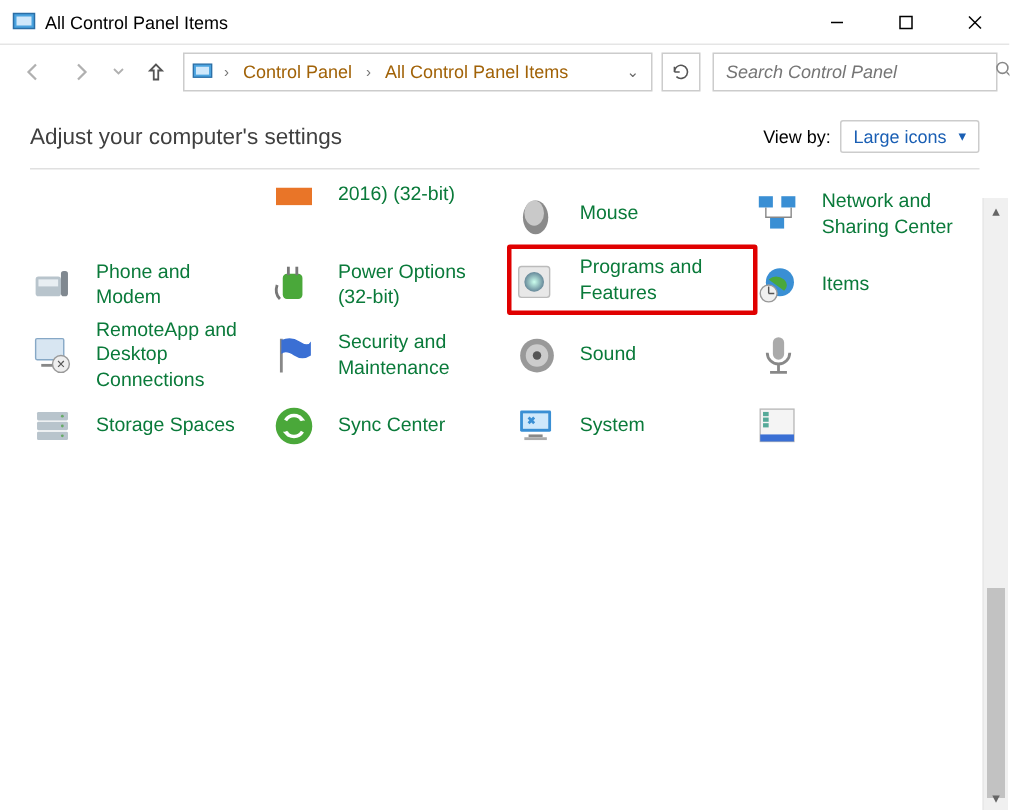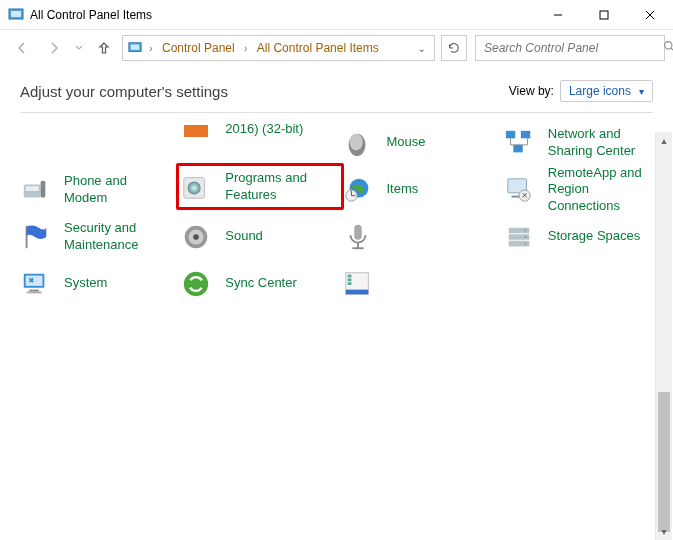--- a/index.html
+++ b/index.html
@@ -310,20 +310,31 @@
       <div class="cp-item">
         <span class="cp-icon">
           <svg width="30" height="30" viewBox="0 0 32 32">
               <rect x="4" y="10" width="18" height="14" rx="2" fill="#b8c4cc"></rect>
               <rect x="6" y="12" width="14" height="5" fill="#e8eef2"></rect>
               <rect x="22" y="6" width="5" height="18" rx="2" fill="#808890"></rect>
             </svg>
         </span>
         <span class="cp-label">Phone and Modem</span>
       </div>
+      <div class="cp-item">
+        <span class="cp-icon">
+          <svg width="30" height="30" viewBox="0 0 32 32">
+              <rect x="8" y="8" width="14" height="18" rx="3" fill="#4aa83a"></rect>
+              <rect x="11" y="3" width="2" height="6" fill="#777"></rect>
+              <rect x="17" y="3" width="2" height="6" fill="#777"></rect>
+              <path d="M6 26 Q2 22 4 16" stroke="#777" stroke-width="2" fill="none"></path>
+            </svg>
+        </span>
+        <span class="cp-label">Power Options (32-bit)</span>
+      </div>
 
       <div class="cp-item highlighted">
         <span class="cp-icon">
           <svg width="30" height="30" viewBox="0 0 32 32">
               <rect x="3" y="6" width="22" height="22" rx="2" fill="#e8e8e8" stroke="#bbb"></rect>
               <circle cx="14" cy="17" r="7" fill="url(#g1)"></circle>
               <defs>
                 <radialGradient id="g1">
                   <stop offset="0" stop-color="#cfe"></stop>
                   <stop offset="1" stop-color="#689"></stop>
@@ -348,21 +359,21 @@
       </div>
       <div class="cp-item">
         <span class="cp-icon">
           <svg width="30" height="30" viewBox="0 0 32 32">
               <rect x="4" y="4" width="20" height="15" rx="1" fill="#d8e6f2" stroke="#86a8c6"></rect>
               <rect x="8" y="22" width="12" height="2" fill="#888"></rect>
               <circle cx="22" cy="22" r="6" fill="#eee" stroke="#999"></circle>
               <text x="22" y="25" font-size="8" text-anchor="middle" fill="#555">✕</text>
             </svg>
         </span>
-        <span class="cp-label">RemoteApp and Region Connections</span>
+        <span class="cp-label">RemoteApp and Desktop Connections</span>
       </div>
 
       <div class="cp-item">
         <span class="cp-icon">
           <svg width="30" height="30" viewBox="0 0 32 32">
               <line x1="7" y1="4" x2="7" y2="28" stroke="#888" stroke-width="2"></line>
               <path d="M7 5 Q14 2 20 6 Q26 10 28 6 L28 16 Q22 20 16 16 Q10 12 7 15 Z" fill="#3a6fd4"></path>
             </svg>
         </span>
         <span class="cp-label">Security and Maintenance</span>
@@ -398,39 +409,39 @@
               <circle cx="23" cy="16" r="1" fill="#6a6"></circle>
               <circle cx="23" cy="23" r="1" fill="#6a6"></circle>
             </svg>
         </span>
         <span class="cp-label">Storage Spaces</span>
       </div>
 
       <div class="cp-item">
         <span class="cp-icon">
           <svg width="30" height="30" viewBox="0 0 32 32">
+              <circle cx="16" cy="16" r="13" fill="#4aa83a"></circle>
+              <path d="M10 12 a7 7 0 0 1 12 0 M22 20 a7 7 0 0 1 -12 0" stroke="#fff" stroke-width="2.5" fill="none"></path>
+              <path d="M20 8 L24 12 L20 12 Z M12 24 L8 20 L12 20 Z" fill="#fff"></path>
+            </svg>
+        </span>
+        <span class="cp-label">Sync Center</span>
+      </div>
+      <div class="cp-item">
+        <span class="cp-icon">
+          <svg width="30" height="30" viewBox="0 0 32 32">
               <rect x="4" y="5" width="22" height="15" rx="1" fill="#3a8fd4"></rect>
               <rect x="6" y="7" width="18" height="11" fill="#cfe8fb"></rect>
               <rect x="10" y="22" width="10" height="2" fill="#888"></rect>
               <rect x="7" y="24" width="16" height="2" fill="#aaa"></rect>
               <path d="M10 10 L14 14 M14 10 L10 14" stroke="#3a8fd4" stroke-width="2"></path>
             </svg>
         </span>
         <span class="cp-label">System</span>
       </div>
-      <div class="cp-item">
-        <span class="cp-icon">
-          <svg width="30" height="30" viewBox="0 0 32 32">
-              <circle cx="16" cy="16" r="13" fill="#4aa83a"></circle>
-              <path d="M10 12 a7 7 0 0 1 12 0 M22 20 a7 7 0 0 1 -12 0" stroke="#fff" stroke-width="2.5" fill="none"></path>
-              <path d="M20 8 L24 12 L20 12 Z M12 24 L8 20 L12 20 Z" fill="#fff"></path>
-            </svg>
-        </span>
-        <span class="cp-label">Sync Center</span>
-      </div>
 
       <div class="cp-item">
         <span class="cp-icon">
           <svg width="30" height="30" viewBox="0 0 32 32">
               <rect x="3" y="4" width="24" height="23" fill="#f4f4f4" stroke="#bbb"></rect>
               <rect x="3" y="22" width="24" height="5" fill="#3a6fd4"></rect>
               <rect x="5" y="6" width="4" height="3" fill="#5a9"></rect>
               <rect x="5" y="10" width="4" height="3" fill="#5a9"></rect>
               <rect x="5" y="14" width="4" height="3" fill="#5a9"></rect>
             </svg>

